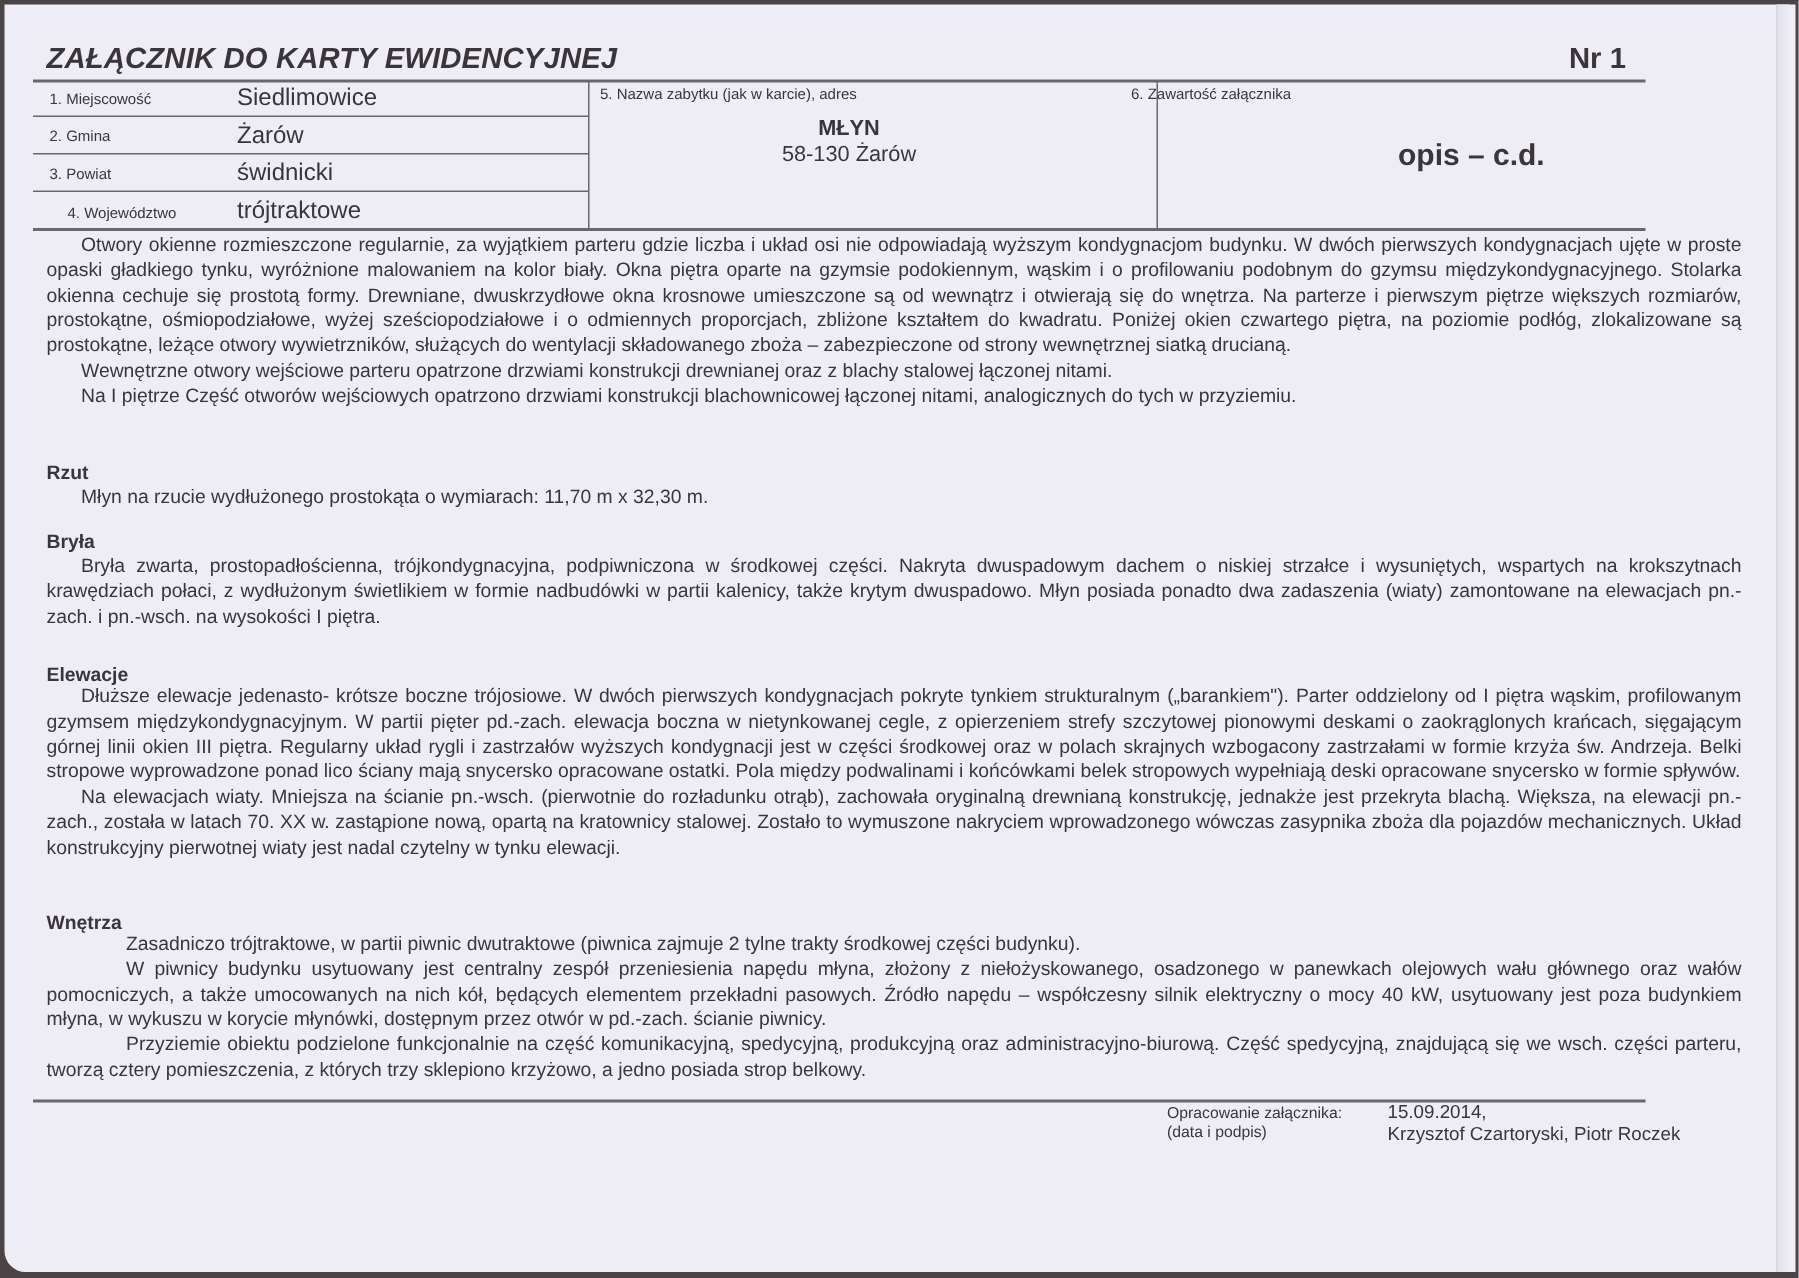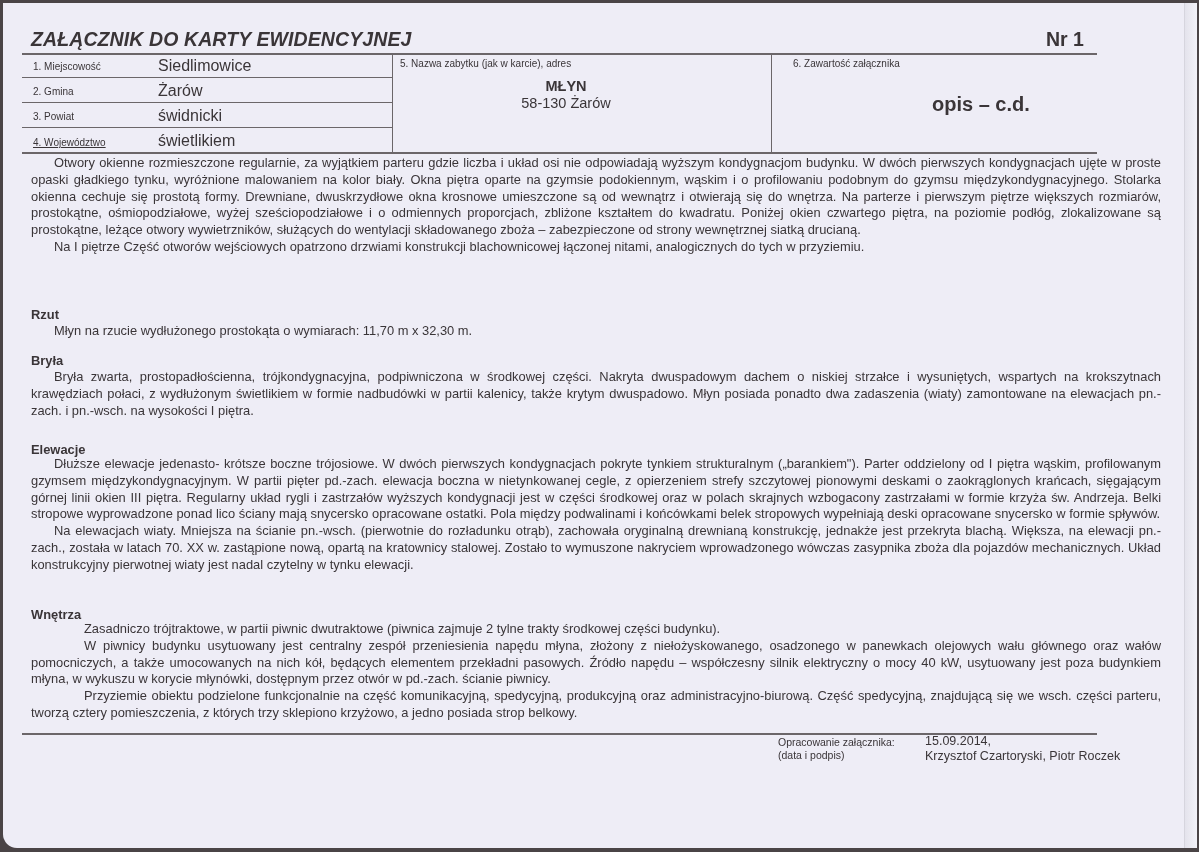--- a/index.html
+++ b/index.html
@@ -33,21 +33,21 @@
 
   .lbl { position: absolute; font-size: 10px; color: #3a3538; }
   .val { position: absolute; font-size: 16px; color: #3a3538; }
 
   .mid-label { position: absolute; left: 400px; top: 58px; font-size: 10px; }
   .mid-block {
     position: absolute; left: 392px; top: 78px; width: 348px;
     text-align: center; font-size: 14.5px; line-height: 17px;
   }
   .mid-block .b { font-weight: bold; }
-  .right-label { position: absolute; left: 793px; top: 58px; font-size: 10px; }
+  .right-label { position: absolute; left: 754px; top: 58px; font-size: 10px; }
   .right-val { position: absolute; left: 932px; top: 93px; font-size: 20px; font-weight: bold; }
 
   .body-text {
     position: absolute; left: 31px; width: 1130px;
     font-size: 12.9px; line-height: 16.8px; text-align: justify; color: #3a3538;
   }
   .body-text p { margin: 0; text-indent: 23px; }
   .body-text p.ind2 { text-indent: 53px; }
   .sec-h { position: absolute; left: 31px; font-size: 12.9px; font-weight: bold; }
 
@@ -77,35 +77,36 @@
 </div>
 <div>
   <div class="lbl" style="left:33px; top:86px;">2. Gmina</div>
   <div class="val" style="left:158px; top:82px;">Żarów</div>
 </div>
 <div>
   <div class="lbl" style="left:33px; top:111px;">3. Powiat</div>
   <div class="val" style="left:158px; top:107px;">świdnicki</div>
 </div>
 <div>
-  <div class="lbl" style="left:33px; top:137px;text-decoration:underline;">4. Województwo</div>
-  <div class="val" style="left:158px; top:132px;">świetlikiem</div>
+  <div class="lbl" style="left:45px; top:137px;">4. Województwo</div>
+  <div class="val" style="left:158px; top:132px;">trójtraktowe</div>
 </div>
 
 <div class="mid-label">5. Nazwa zabytku (jak w karcie), adres</div>
 <div class="mid-block">
   <div class="b">MŁYN</div>
   <div>58-130 Żarów</div>
 </div>
 
 <div class="right-label">6. Zawartość załącznika</div>
 <div class="right-val">opis – c.d.</div>
 
 <div class="body-text" style="top:155px;">
   <p>Otwory okienne rozmieszczone regularnie, za wyjątkiem parteru gdzie liczba i układ osi nie odpowiadają wyższym kondygnacjom budynku. W dwóch pierwszych kondygnacjach ujęte w proste opaski gładkiego tynku, wyróżnione malowaniem na kolor biały. Okna piętra oparte na gzymsie podokiennym, wąskim i o profilowaniu podobnym do gzymsu międzykondygnacyjnego. Stolarka okienna cechuje się prostotą formy. Drewniane, dwuskrzydłowe okna krosnowe umieszczone są od wewnątrz i otwierają się do wnętrza. Na parterze i pierwszym piętrze większych rozmiarów, prostokątne, ośmiopodziałowe, wyżej sześciopodziałowe i o odmiennych proporcjach, zbliżone kształtem do kwadratu. Poniżej okien czwartego piętra, na poziomie podłóg, zlokalizowane są prostokątne, leżące otwory wywietrzników, służących do wentylacji składowanego zboża – zabezpieczone od strony wewnętrznej siatką drucianą.</p>
+  <p>Wewnętrzne otwory wejściowe parteru opatrzone drzwiami konstrukcji drewnianej oraz z blachy stalowej łączonej nitami.</p>
   <p>Na I piętrze Część otworów wejściowych opatrzono drzwiami konstrukcji blachownicowej łączonej nitami, analogicznych do tych w przyziemiu.</p>
 </div>
 
 <div class="sec-h" style="top:307px;">Rzut</div>
 <div class="body-text" style="top:323px;">
   <p>Młyn na rzucie wydłużonego prostokąta o wymiarach: 11,70 m x 32,30 m.</p>
 </div>
 
 <div class="sec-h" style="top:353px;">Bryła</div>
 <div class="body-text" style="top:369px;">

